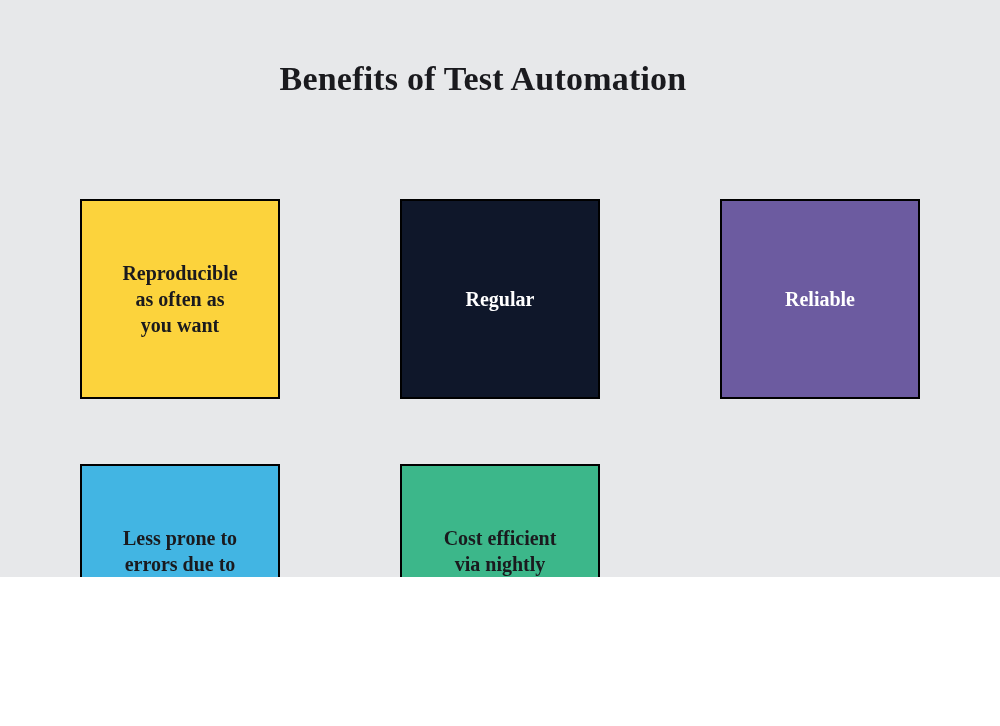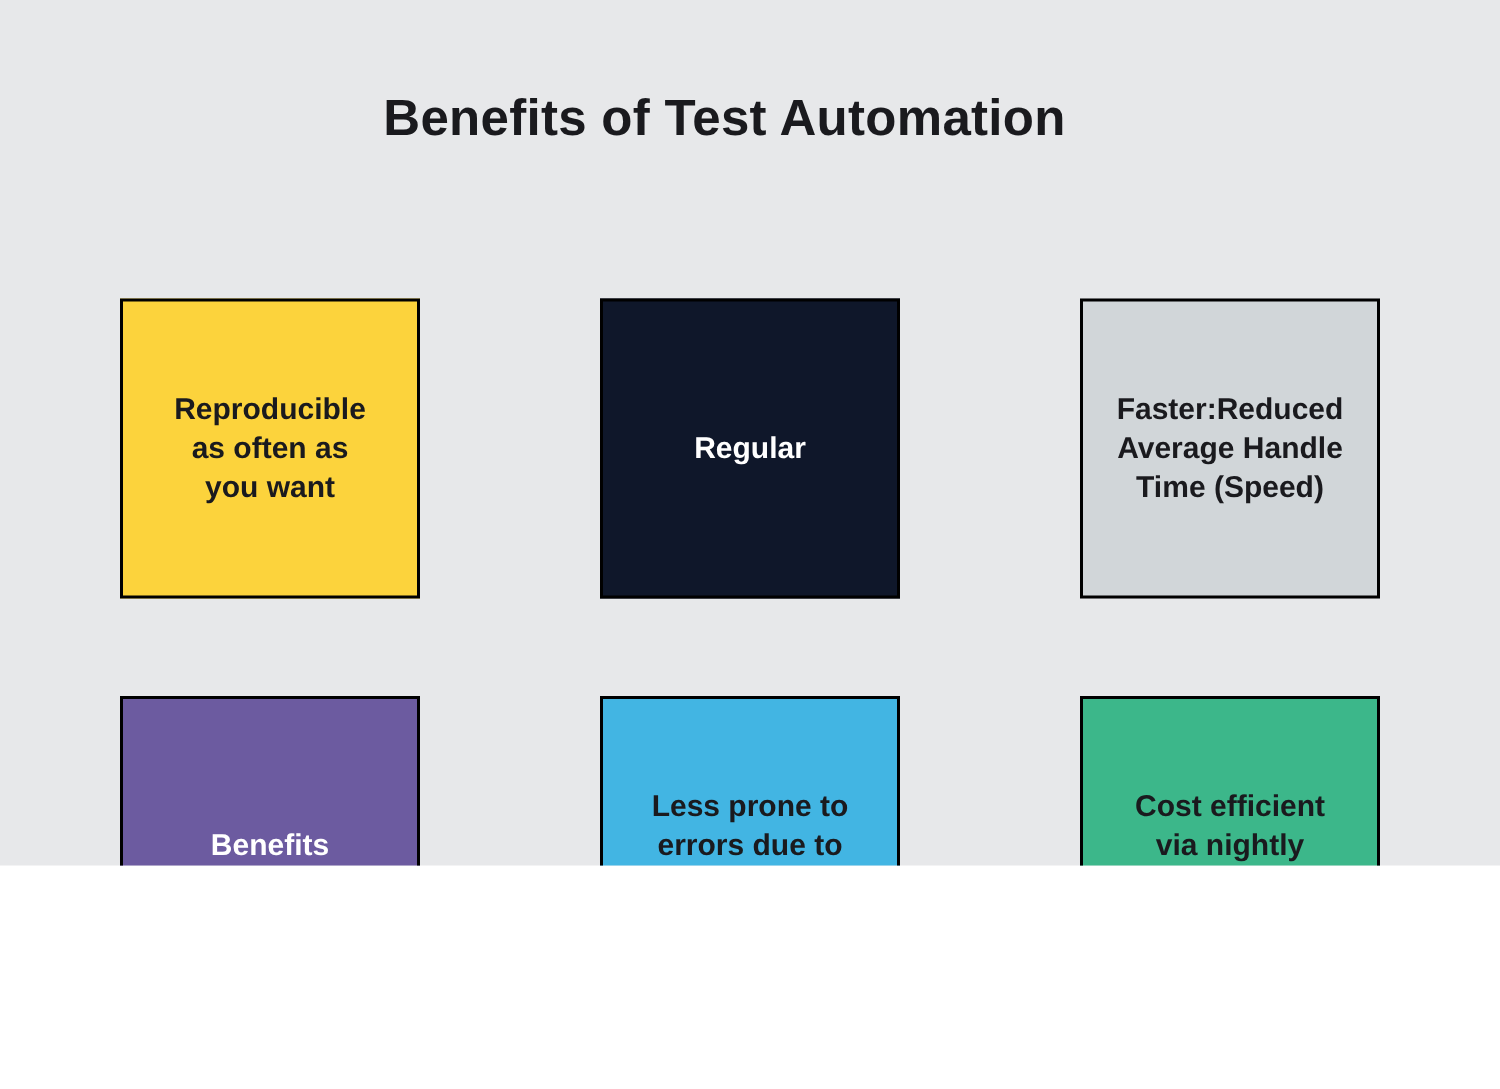--- a/index.html
+++ b/index.html
@@ -4,21 +4,21 @@
 <style>
   html, body {
     margin: 0;
     padding: 0;
   }
   .canvas {
     position: relative;
     width: 1000px;
     height: 577px;
     overflow: hidden;
-    font-family: Liberation Sans, sans-serif;
+    font-family: Liberation Serif, serif;
   }
   .title {
     position: absolute;
     top: 60px;
     left: 0;
     right: 0;
     margin: 0;
     text-align: center;
     transform: translateX(-17px);
     font-size: 34px;
@@ -63,28 +63,23 @@
     <div class="box" style="background-color: rgb(252, 211, 60);">
       <span class="box-label" style="color: rgb(26, 26, 30);">Reproducible
 as often as
 you want</span>
     </div>
 
     <div class="box" style="background-color: #0f172a;">
       <span class="box-label" style="color: rgb(255, 255, 255);">Regular</span>
     </div>
 
-    <div class="box" style="background-color: rgb(209, 214, 217);">
-      <span class="box-label" style="color: rgb(26, 26, 30);">Faster:Reduced
-Average Handle
-Time (Speed)</span>
-    </div>
 
     <div class="box" style="background-color: rgb(108, 91, 160);">
-      <span class="box-label" style="color: rgb(255, 255, 255);">Benefits</span>
+      <span class="box-label" style="color: rgb(255, 255, 255);">Reliable</span>
     </div>
 
     <div class="box" style="background-color: rgb(66, 181, 227); padding-left: 12px;">
       <span class="box-label" style="color: rgb(26, 26, 30);">Less prone to
 errors due to
 manual errors</span>
     </div>
 
     <div class="box" style="background-color: rgb(60, 183, 138);">
       <span class="box-label" style="color: rgb(26, 26, 30);">Cost efficient

